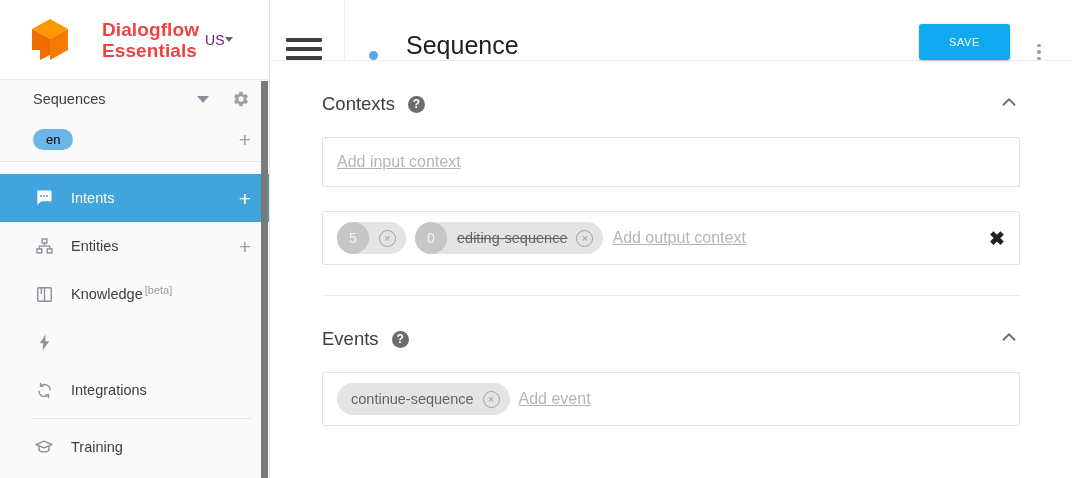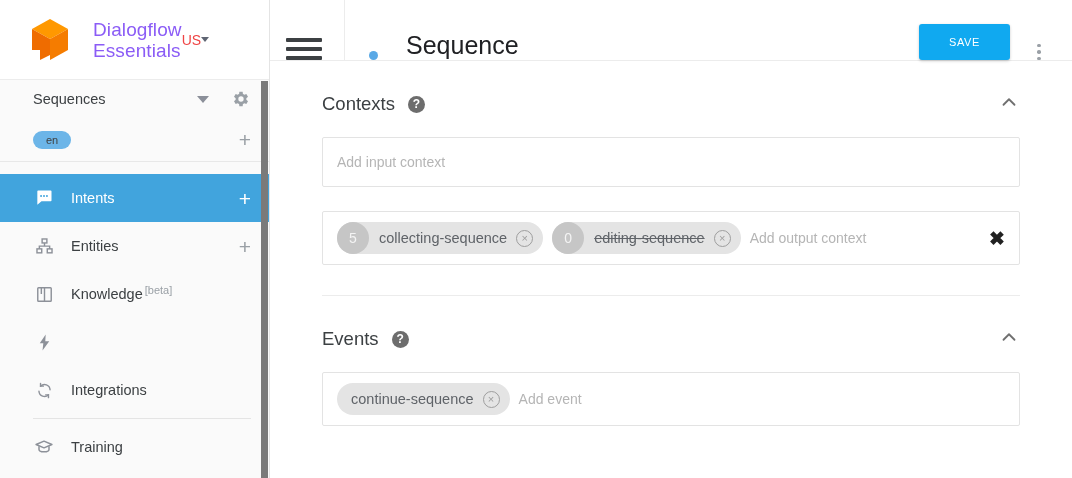--- a/index.html
+++ b/index.html
@@ -21,28 +21,28 @@
   }
   .logo-row {
     height: 80px;
     display: flex; align-items: center;
     padding-left: 22px;
     background: #ffffff;
     border-bottom: 1px solid #ececec;
   }
   .logo-cube { width: 56px; height: 56px; flex: 0 0 56px; }
   .logo-text {
-    margin-left: 15px;
+    margin-left: 24px;
     font-size: 19px; line-height: 21px;
-    color: #8b5cf6; font-weight: 400;
+    color: #ef4444; font-weight: 700;
     letter-spacing: .1px;
   }
   .us-drop {
-    margin-left: 0;
-    font-size: 14px; color: #ef4444;
+    margin-left: 6px;
+    font-size: 14px; color: #701a75;
     display: flex; align-items: center; 
     cursor: pointer;
   }
   .caret-d {
     width: 0; height: 0;
     border-left: 4.5px solid transparent;
     border-right: 4.5px solid transparent;
     border-top: 5px solid #5f6573;
   }
 
@@ -59,22 +59,22 @@
     cursor: pointer;
   }
   .gear { width: 20px; height: 20px; cursor: pointer; }
 
   .lang-row {
     height: 44px; display: flex; align-items: center;
     padding: 0 18px 0 33px;
     border-bottom: 1px solid #e8e8e8;
   }
   .lang-pill {
-    background: #6cb5e8; color: #404040;
-    font-size: 11px; border-radius: 11px;
+    background: #6cb5e8; color: #000000;
+    font-size: 13px; border-radius: 11px;
     padding: 3px 13px; cursor: pointer;
   }
   .plus-gray {
     margin-left: auto; color: #9aa0a6;
     font-size: 21px; line-height: 21px;
     font-weight: 300; cursor: pointer;
   }
 
   .nav { padding-top: 12px; }
   .nav-item {
@@ -170,21 +170,21 @@
     cursor: pointer; font-family: "Liberation Sans", sans-serif;
   }
   .chev-up { margin-left: auto; cursor: pointer; }
 
   .field {
     border: 1px solid #e3e3e3; border-radius: 2px;
     min-height: 50px; display: flex; align-items: center;
     padding: 0 14px; background: #ffffff;
   }
   .field.tall { min-height: 54px; }
-  .placeholder { color: #b5b5b5; font-size: 14px; }
+  .placeholder { color: #b5b5b5; font-size: 16px; text-decoration: underline; }
 
   .chip {
     display: inline-flex; align-items: center;
     background: #e4e4e4; border-radius: 16px;
     height: 32px; padding: 0 10px 0 0;
     margin-right: 9px; flex: 0 0 auto;
   }
   .chip-num {
     width: 32px; height: 32px; border-radius: 50%;
     background: #c6c6c6; color: #f4f4f4;
@@ -359,21 +359,20 @@
 
         <div class="field">
           <span class="placeholder">Add input context</span>
         </div>
 
         <div style="height:24px"></div>
 
         <div class="field tall">
           <span class="chip">
             <span class="chip-num">5</span>
-            <span class="chip-label">collecting-sequence</span>
             <span class="chip-x">×</span>
           </span>
           <span class="chip">
             <span class="chip-num">0</span>
             <span class="chip-label struck">editing-sequence</span>
             <span class="chip-x">×</span>
           </span>
           <span class="placeholder">Add output context</span>
           <span class="clear-x">✖</span>
         </div>

